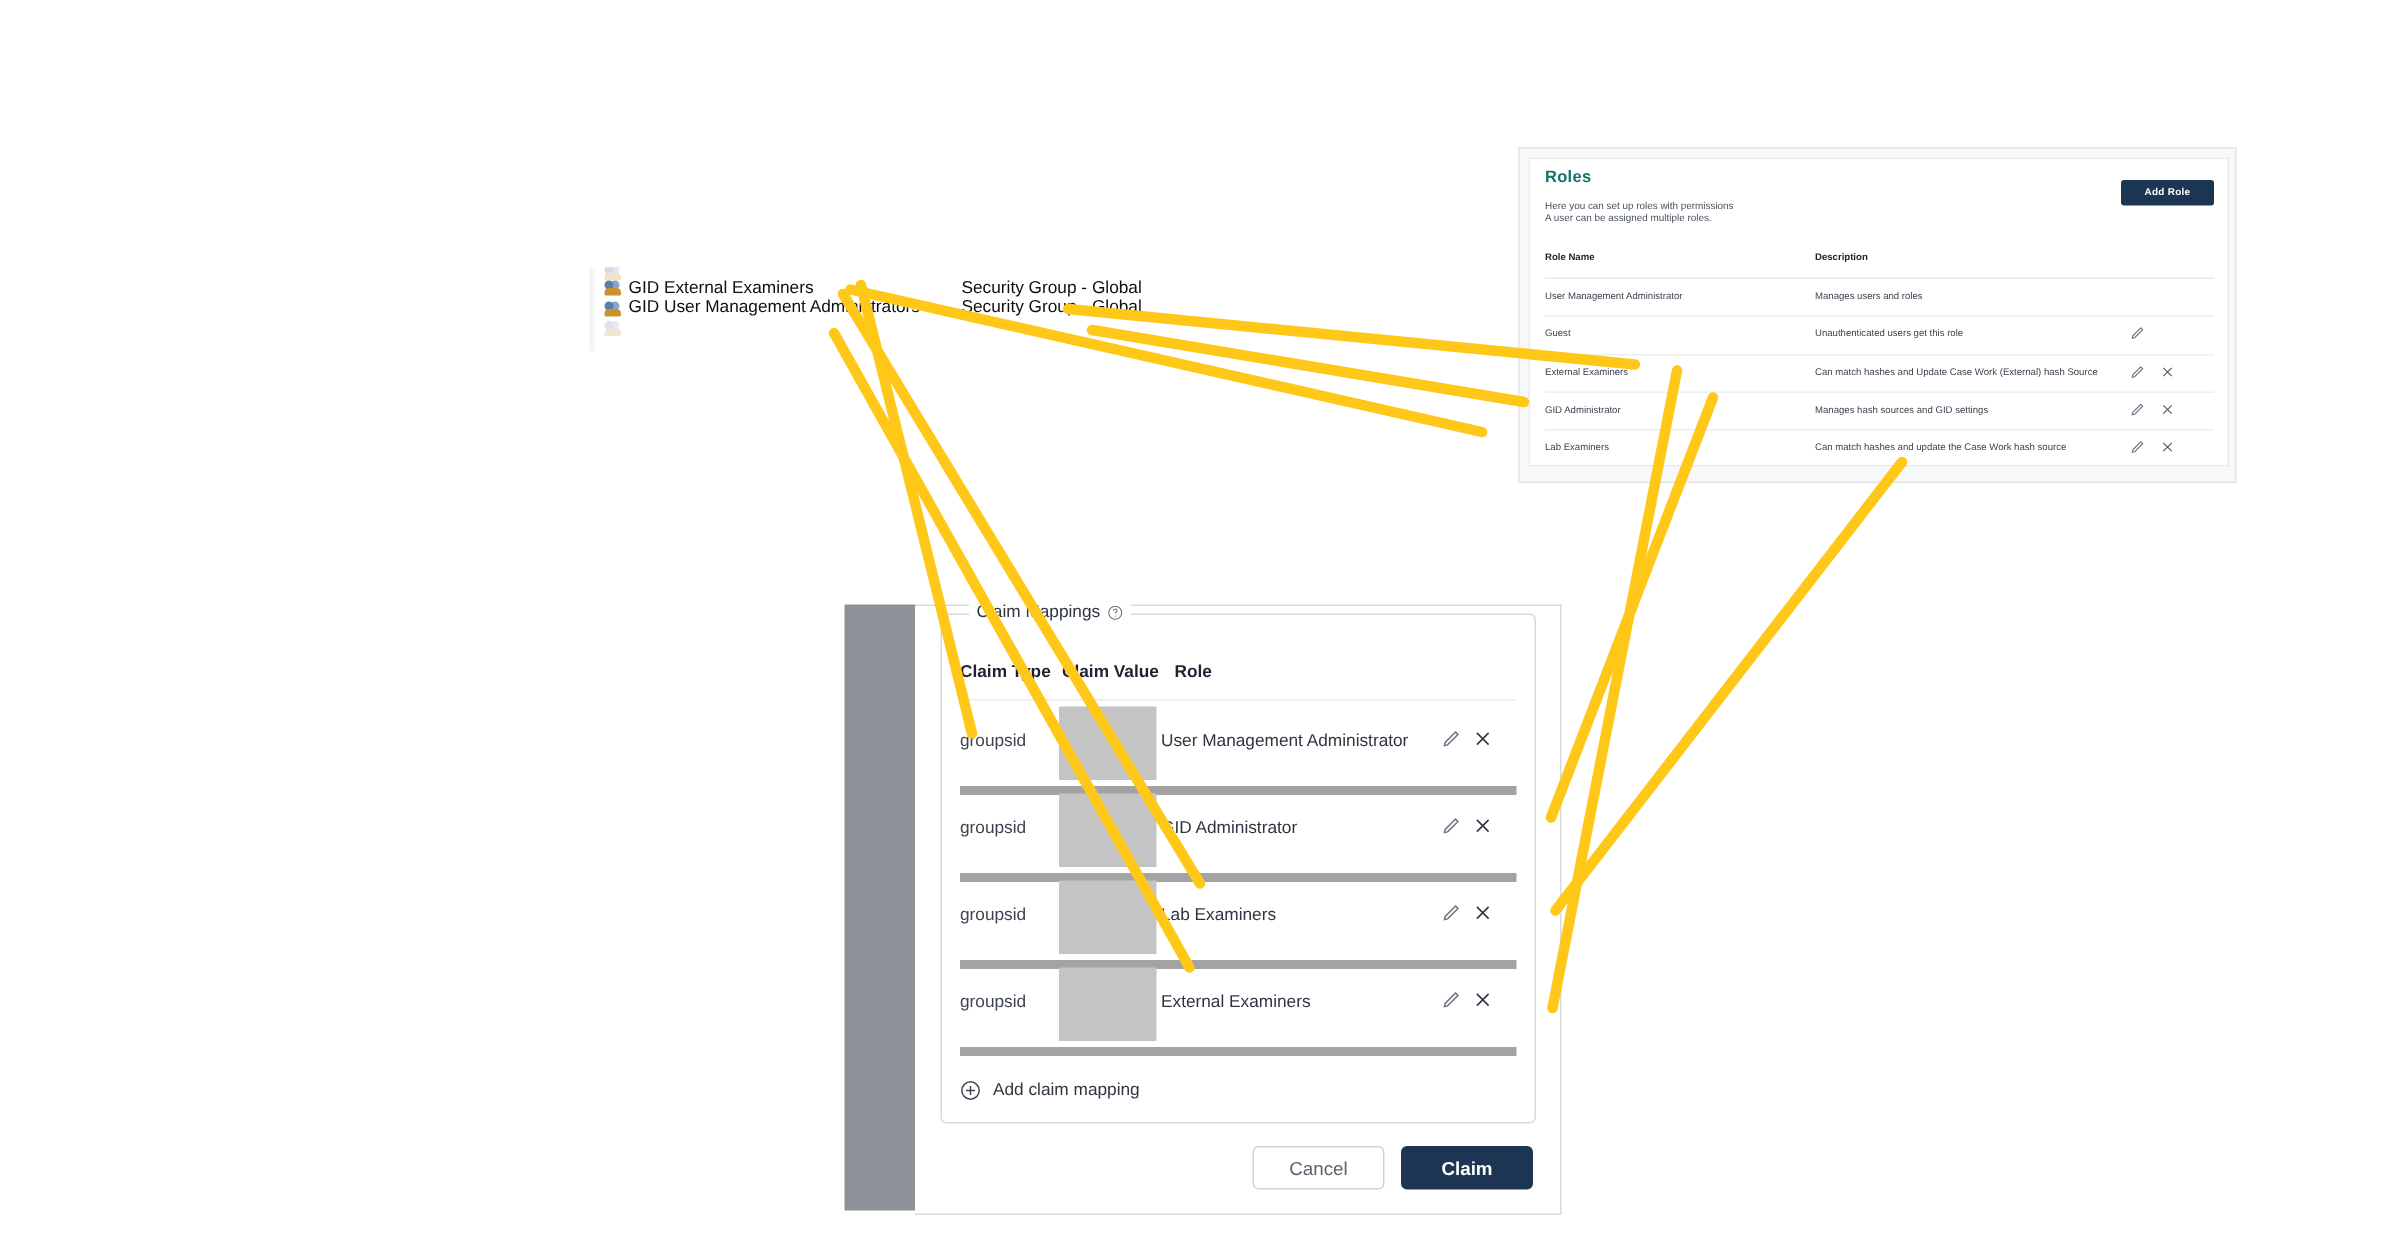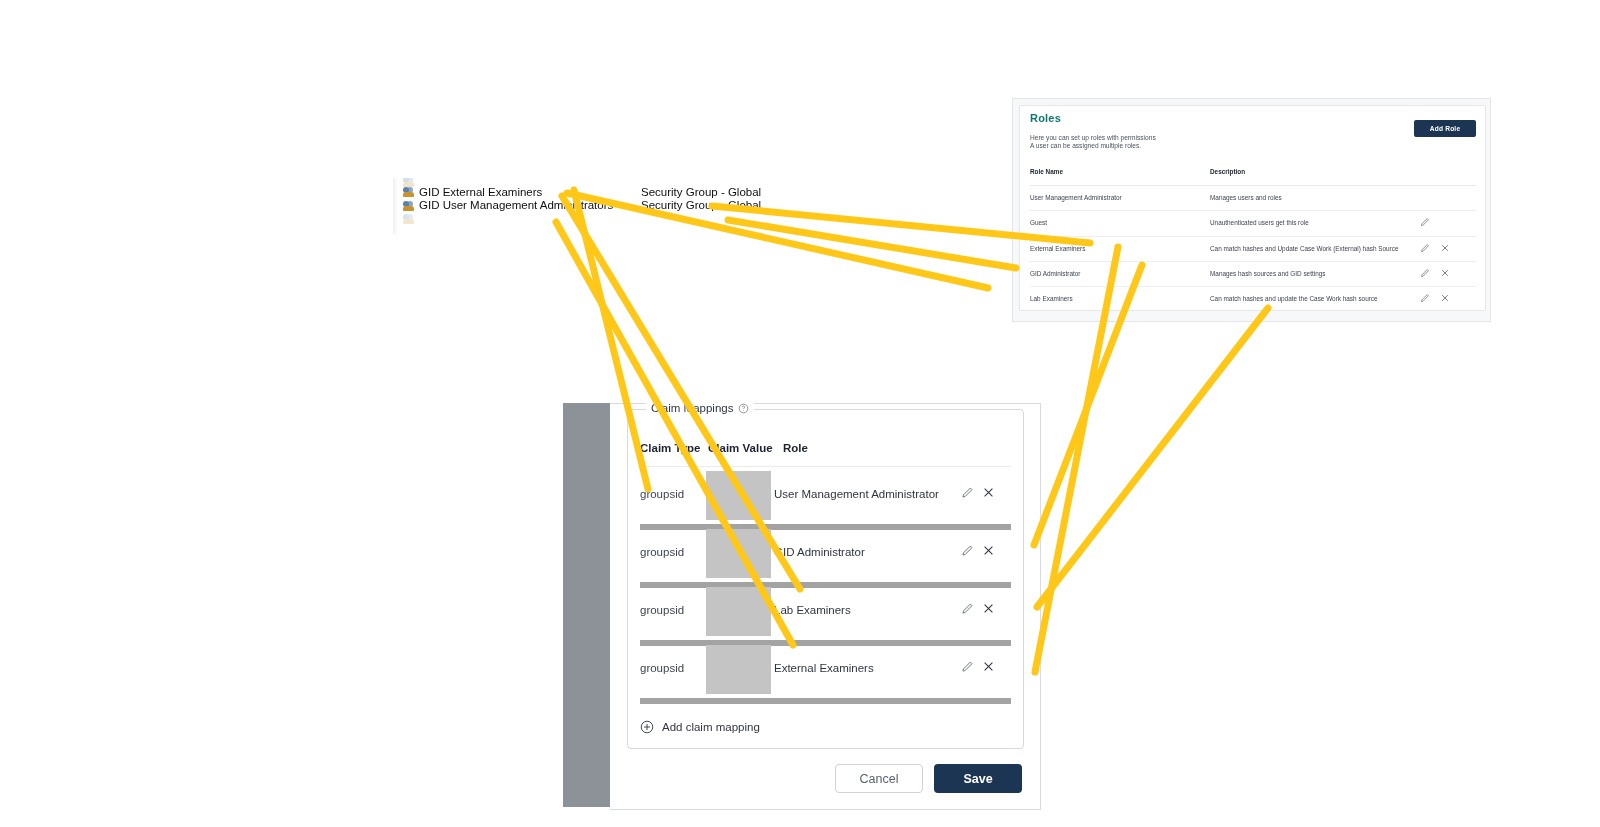--- a/index.html
+++ b/index.html
@@ -357,21 +357,21 @@
           <circle cx="8" cy="8" r="6.6"></circle>
             <path d="M8 4.6v6.8M4.6 8h6.8"></path>
         </svg>
       </span>
       <span class="lbl">Add claim mapping</span>
     </div>
   </div>
 
   <div id="dlg-footer">
     <button id="cancel-btn">Cancel</button>
-    <button id="save-btn">Save</button>
+    <button id="save-btn">Claim</button>
   </div>
 </div>
 
 <svg id="arrow-layer" class="layer" viewBox="0 0 1600 827" xmlns="http://www.w3.org/2000/svg">
   <g stroke="#FFC818" stroke-width="7" stroke-linecap="round" fill="none">
 
     <path d="M567,193 L988,288"></path>
 
     <path d="M712,206 L1090,243"></path>
 

